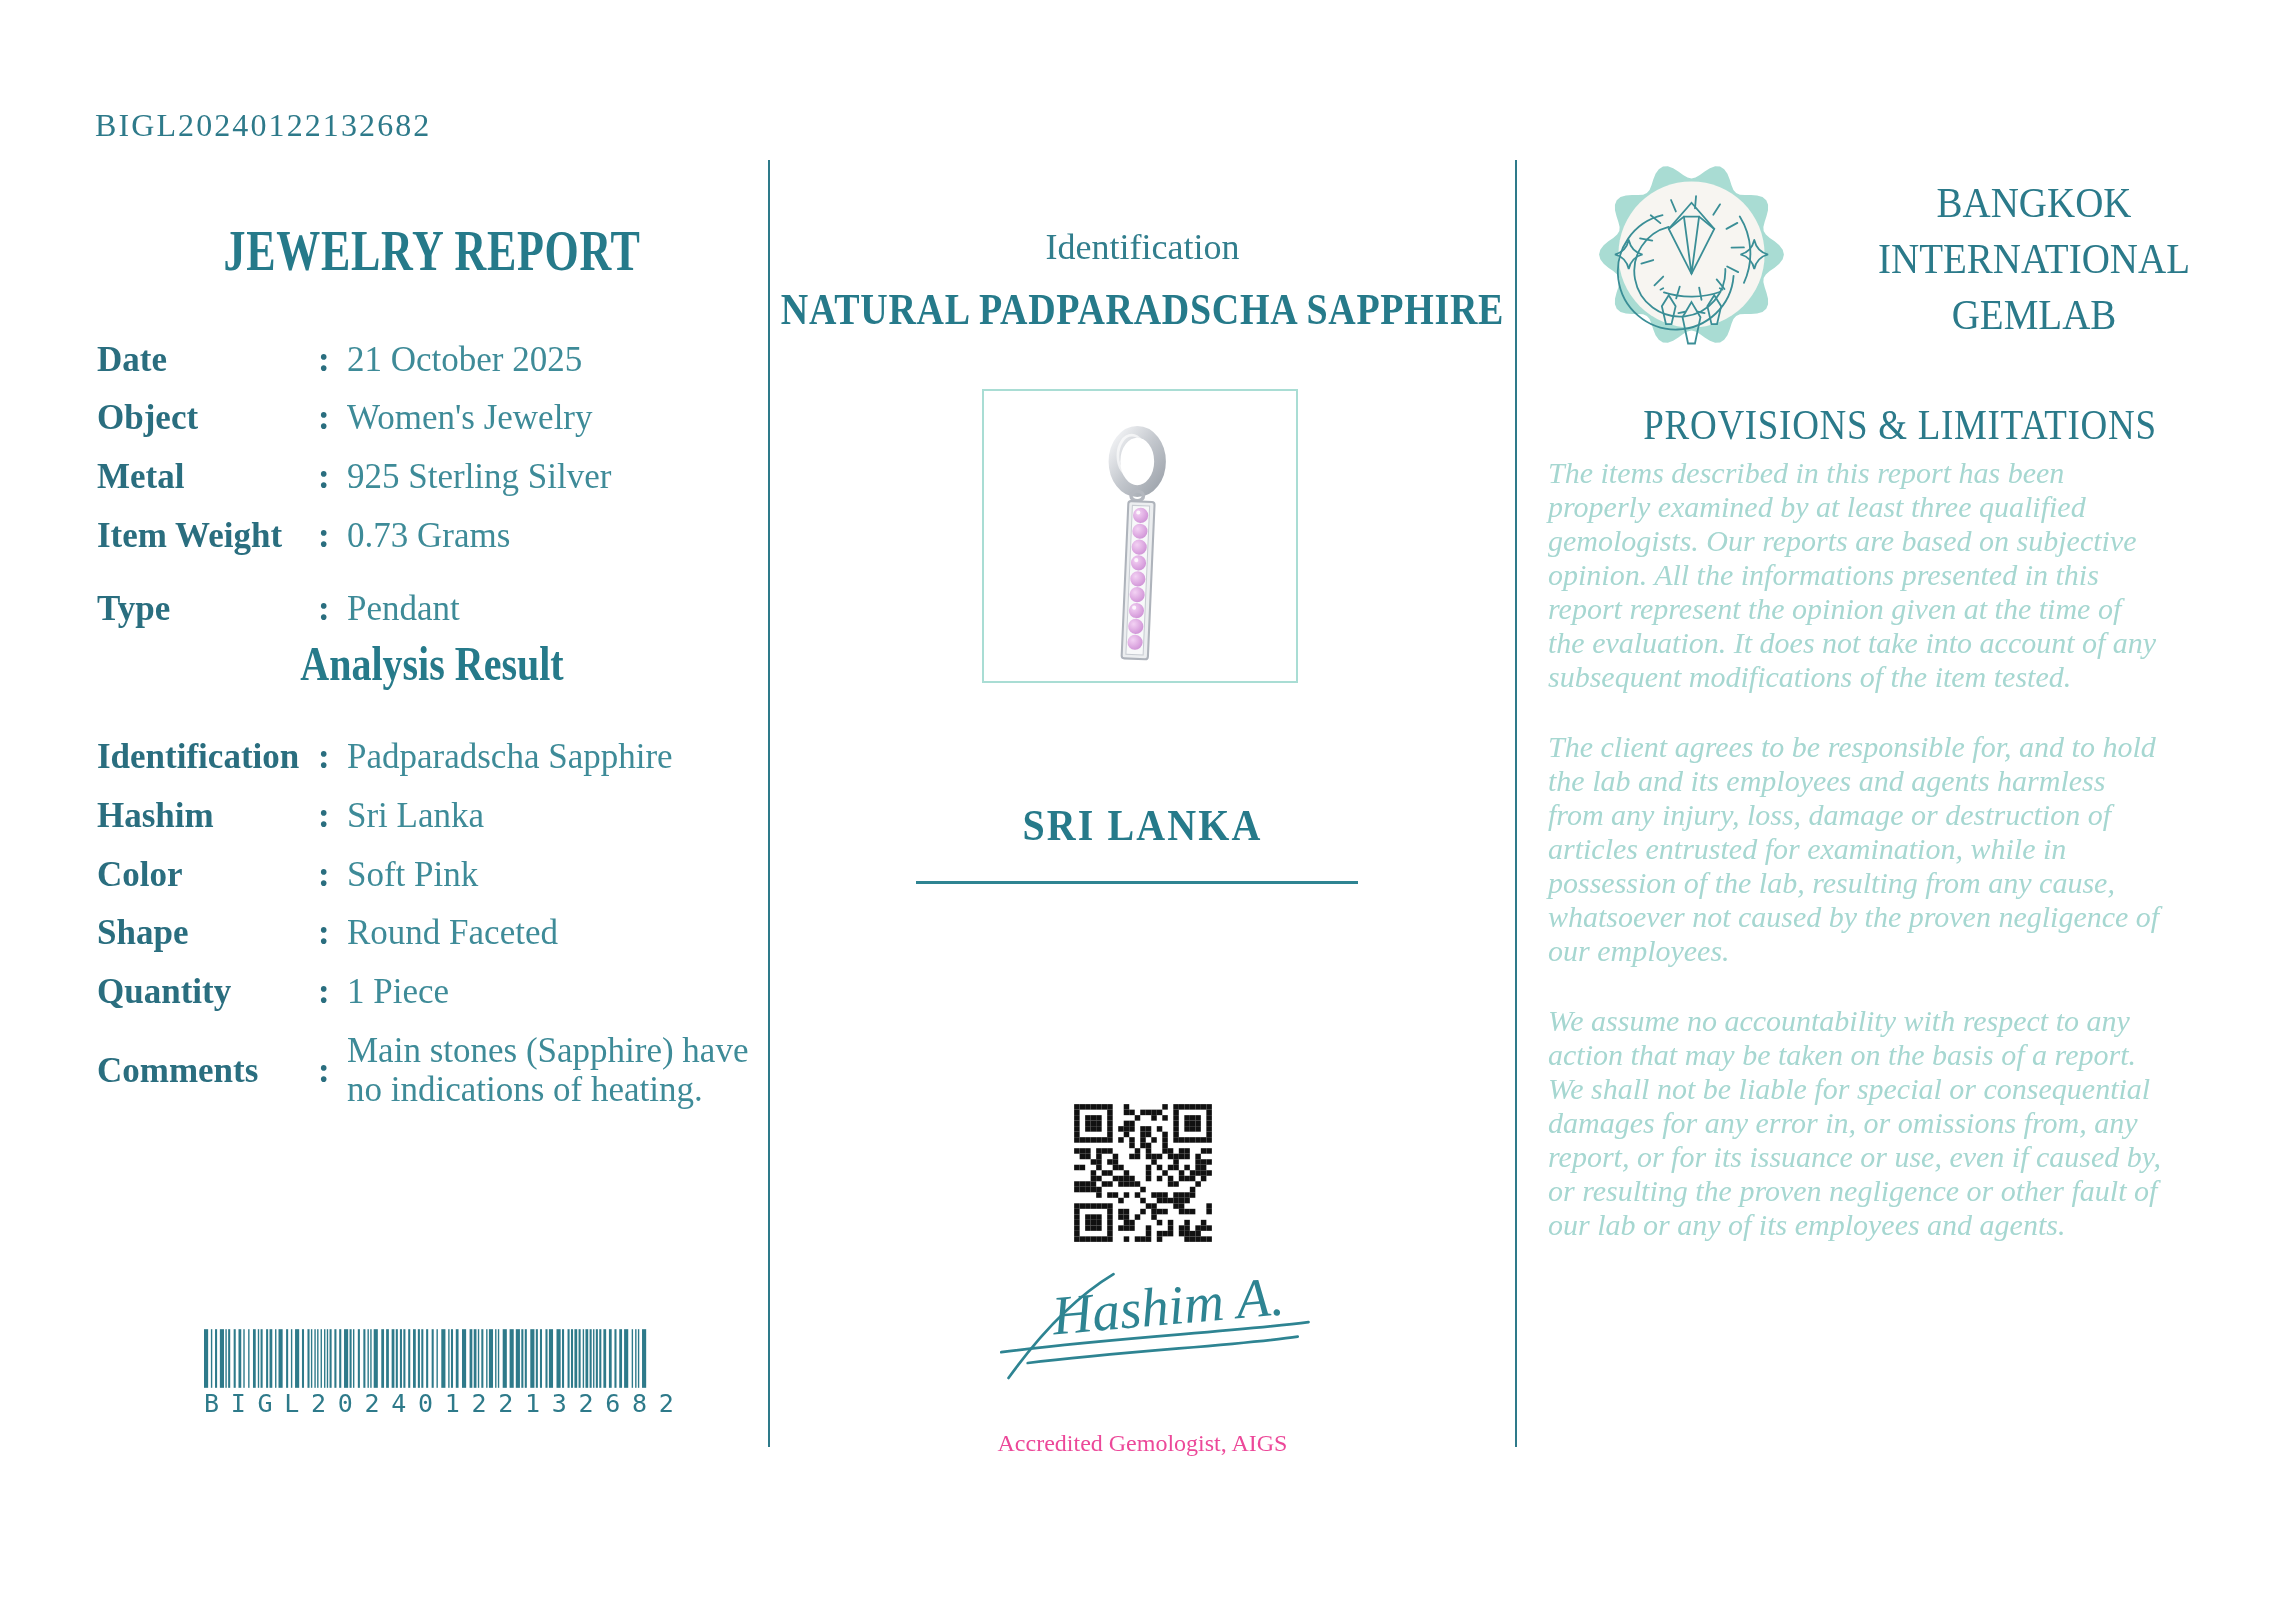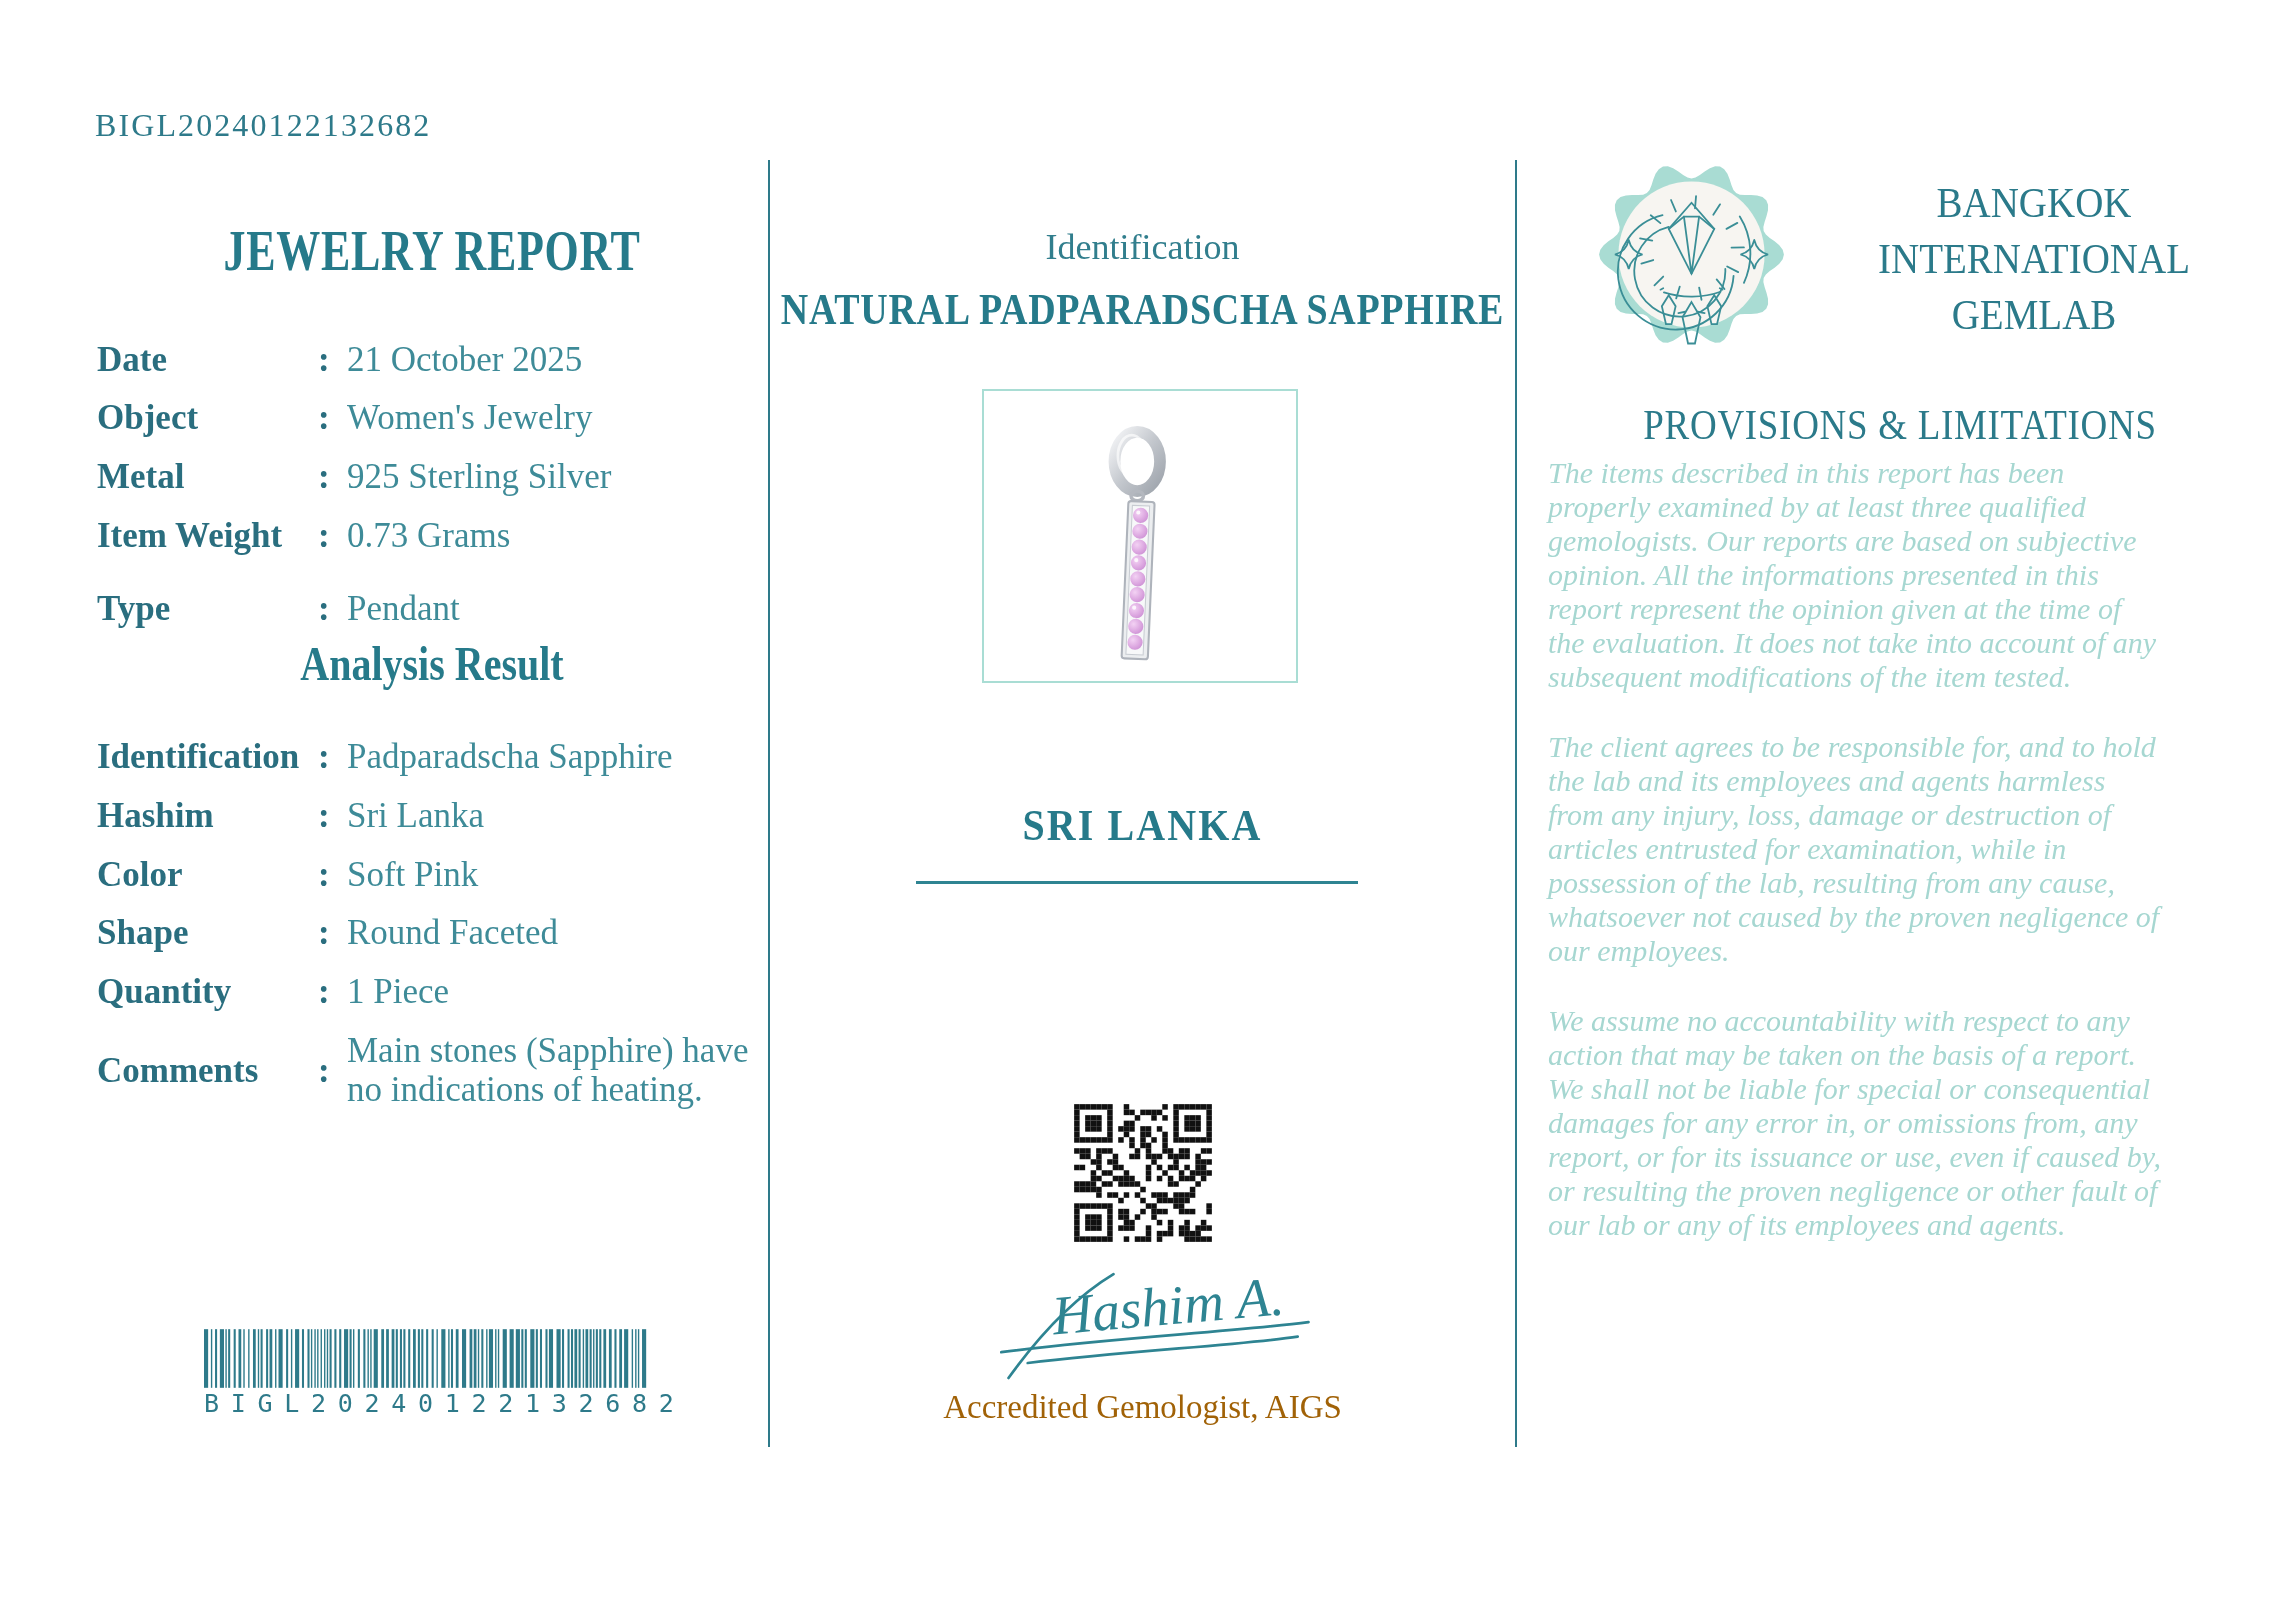--- a/index.html
+++ b/index.html
@@ -32,21 +32,21 @@
   .ident-result{top:284px;font-size:38px;font-weight:bold;letter-spacing:0.7px;
                 transform:scaleY(1.15);transform-origin:center top;color:#267a8a;}
   .photo-box{left:982px;top:389px;width:312px;height:290px;background:#ffffff;
              border:2.8px solid #a9ddd4;}
   .origin-label{top:743px;font-size:36px;color:#317e8d;}
   .origin-value{top:799px;font-size:40px;font-weight:bold;letter-spacing:2.1px;
                 transform:scaleY(1.12);transform-origin:center top;color:#267a8a;}
   .mid-rule{left:916px;top:881px;width:442px;height:2.8px;background:#2e8492;}
   .qr-box{left:1070px;top:1100px;width:146px;height:146px;}
   .signature-box{left:959px;top:1255px;width:387px;height:138px;}
-  .accredited{top:1389px;font-size:33px;color:#a16207;}
+  .accredited{top:1430px;font-size:24px;color:#ec4899;}
 
   
   .logo-box{left:1597px;top:160px;width:189px;height:189px;}
   .lab-name{left:1803px;top:174px;width:462px;text-align:center;font-size:39px;line-height:51px;
             transform:scaleY(1.1);transform-origin:center top;color:#2b7a8a;white-space:pre-line;}
   .provisions-title{left:1550px;top:400px;width:700px;text-align:center;font-size:37px;
                     letter-spacing:0.7px;transform:scaleY(1.15);transform-origin:center top;color:#2b7a8a;}
   .provisions{left:1548px;top:456px;width:704px;text-align:left;font-style:italic;
               font-size:30px;line-height:34px;color:#a6d7d1;}
   .provisions p{margin:0 0 36px 0;white-space:pre-line;}

